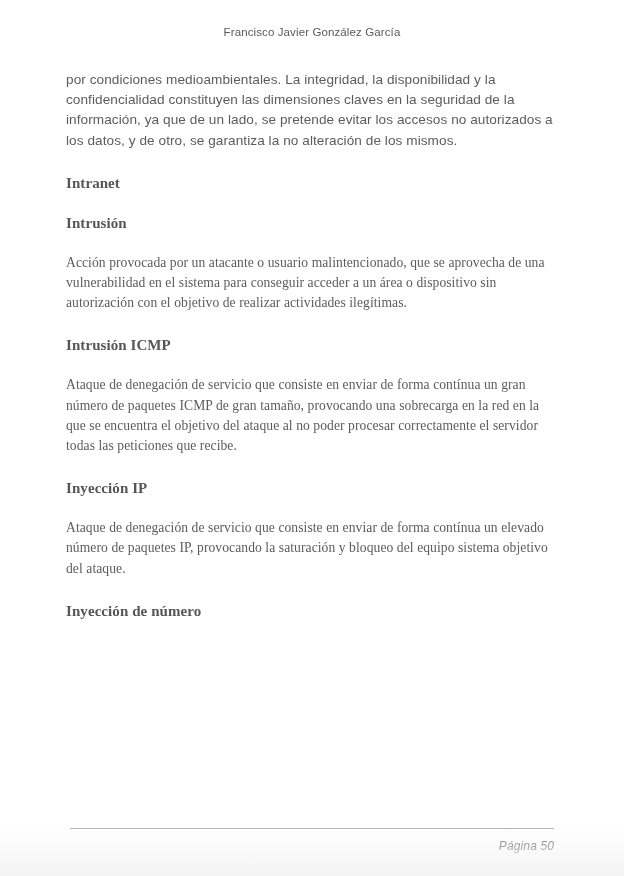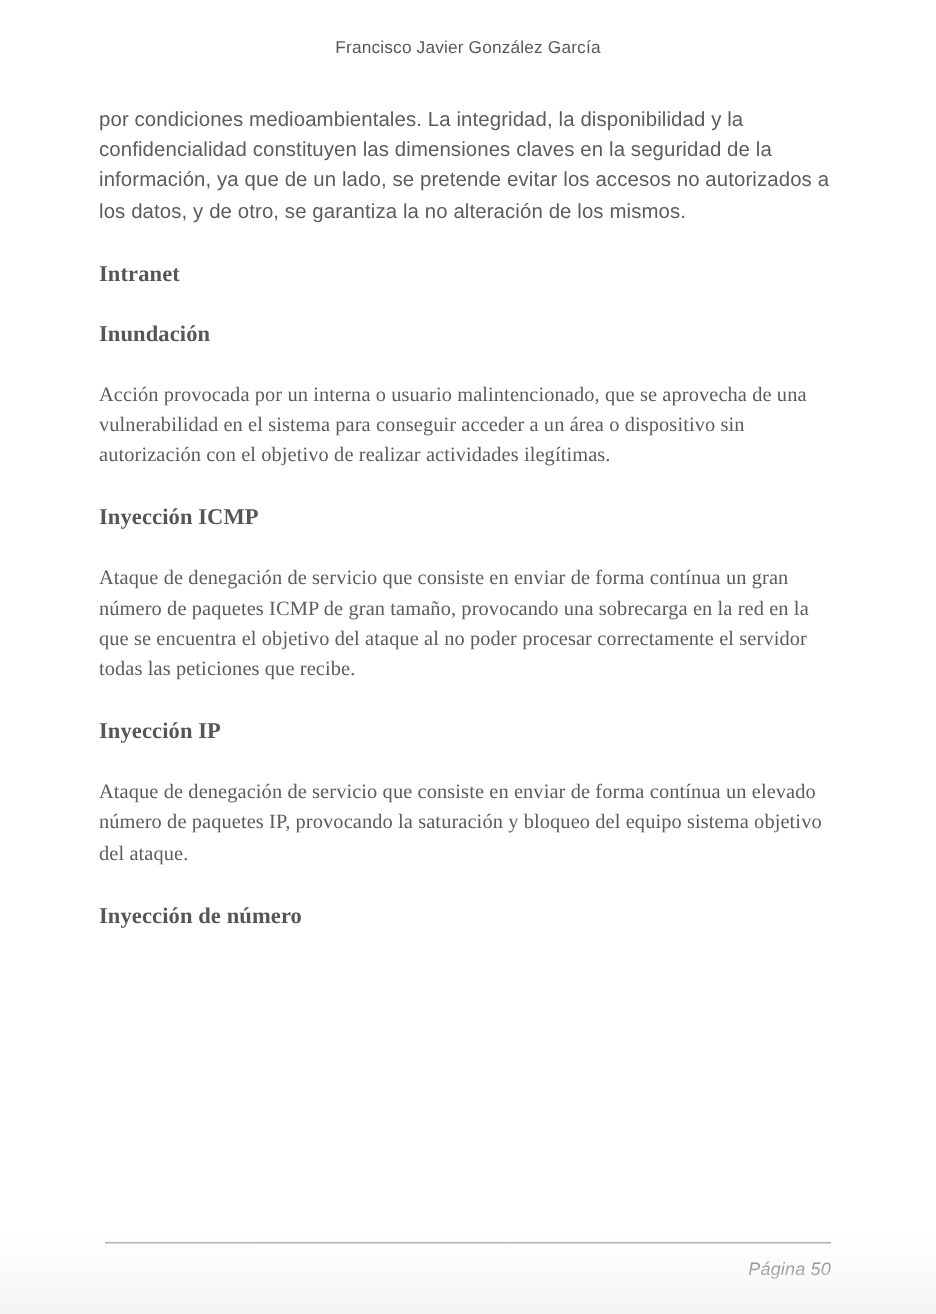--- a/index.html
+++ b/index.html
@@ -116,26 +116,26 @@
 
   <div class="content">
 
     <p class="body-text">por condiciones medioambientales. La integridad, la disponibilidad y la confidencialidad constituyen las dimensiones claves en la seguridad de la información, ya que de un lado, se pretende evitar los accesos no autorizados a los datos, y de otro, se garantiza la no alteración de los mismos.</p>
 
     <div class="section-block">
       <h2 class="section-heading">Intranet</h2>
     </div>
 
     <div class="section-block">
-      <h2 class="section-heading">Inundación</h2>
-      <p class="body-text">Acción provocada por un interna o usuario malintencionado, que se aprovecha de una vulnerabilidad en el sistema para conseguir acceder a un área o dispositivo sin autorización con el objetivo de realizar actividades ilegítimas.</p>
+      <h2 class="section-heading">Intrusión</h2>
+      <p class="body-text">Acción provocada por un atacante o usuario malintencionado, que se aprovecha de una vulnerabilidad en el sistema para conseguir acceder a un área o dispositivo sin autorización con el objetivo de realizar actividades ilegítimas.</p>
     </div>
 
     <div class="section-block">
-      <h2 class="section-heading">Inyección ICMP</h2>
+      <h2 class="section-heading">Intrusión ICMP</h2>
       <p class="body-text">Ataque de denegación de servicio que consiste en enviar de forma contínua un gran número de paquetes ICMP de gran tamaño, provocando una sobrecarga en la red en la que se encuentra el objetivo del ataque al no poder procesar correctamente el servidor todas las peticiones que recibe.</p>
     </div>
 
     <div class="section-block">
       <h2 class="section-heading">Inyección IP</h2>
       <p class="body-text">Ataque de denegación de servicio que consiste en enviar de forma contínua un elevado número de paquetes IP, provocando la saturación y bloqueo del equipo sistema objetivo del ataque.</p>
     </div>
 
     <div class="section-block">
       <h2 class="section-heading">Inyección de número</h2>

